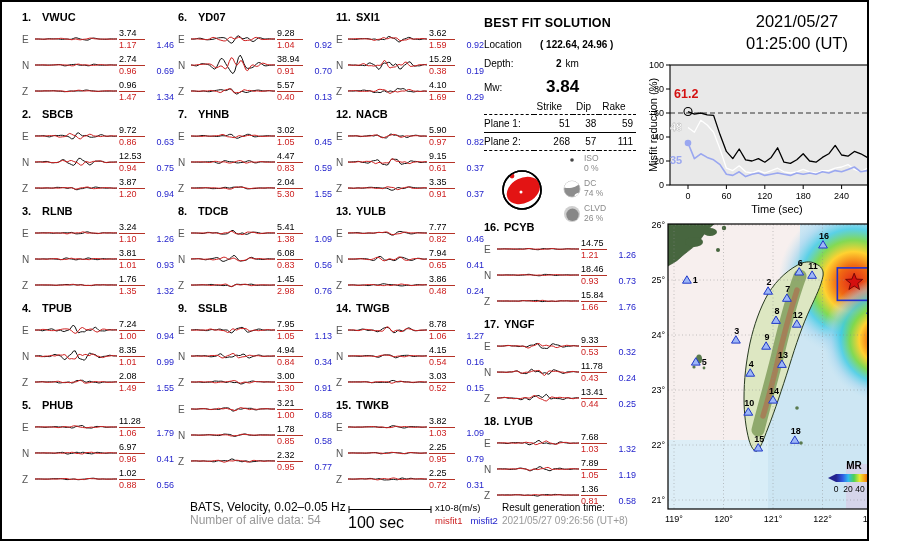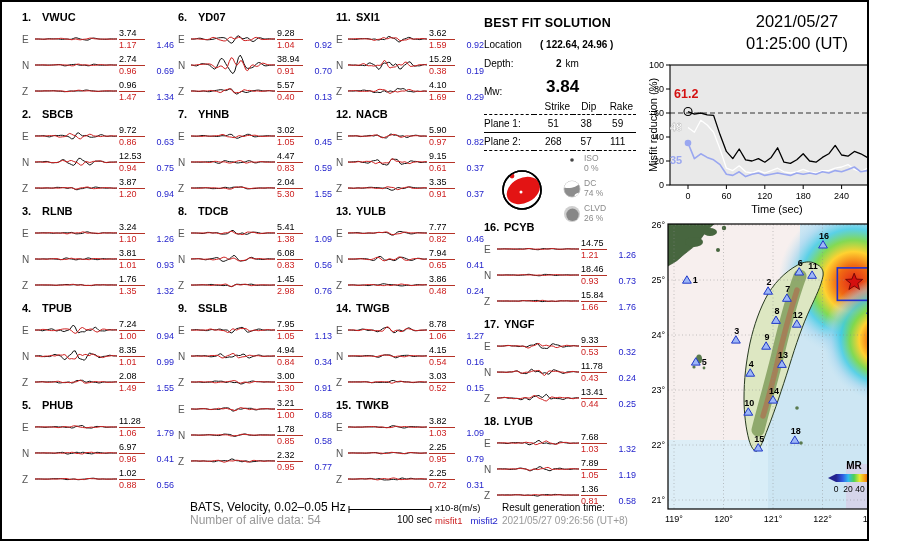--- a/index.html
+++ b/index.html
@@ -15,45 +15,45 @@
 .st-num{display:inline-block;width:20px}
 .comp-row{display:flex;align-items:center;height:26px}
 .comp-label{width:13px;font-size:10px;color:#555}
 .nums{display:flex;flex-direction:column;margin-left:2px;font-size:9px;line-height:11px}
 .ampv{color:#000;border-bottom:1px solid #b53227;width:max-content;min-width:26px;padding-right:2px}
 .mrow{display:flex;gap:20px}
 .m1{color:#cc1f1f}
 .m2{color:#2424cc}
 .bestfit{position:absolute;left:482px;top:14px;width:166px;height:212px;font-size:10px;color:#000}
 .bf-title{font-size:12.5px;font-weight:bold;margin-bottom:9px;letter-spacing:.2px}
-.bf-row{display:flex;align-items:flex-end;margin-bottom:8px}
+.bf-row{display:flex;align-items:center;margin-bottom:8px}
 .bf-label{width:56px}
 .loc-val{font-weight:bold}
 .depth-val{font-weight:bold;margin:0 4px 0 16px}
 .mw-row{margin-bottom:2px}
 .mw-val{font-size:17px;font-weight:bold;margin-left:6px}
 .bf-table{width:152px;border-collapse:collapse;font-size:10px}
-.bf-table th{font-weight:normal;text-align:right;padding:2px 3px}
-.bf-table td{padding:3px 3px;text-align:center}
+.bf-table th{font-weight:normal;text-align:left;padding:2px 3px}
+.bf-table td{padding:3px 3px;text-align:right}
 .bf-table td.lbl{text-align:left;padding-left:0}
 .bf-table thead tr{border-bottom:1px dashed #000}
 .bf-table tr.solid-after{border-bottom:1px solid #000}
 .bf-table tr.dash-after{border-bottom:1px dashed #000}
 .mech{position:absolute;left:0;top:140px;width:166px;height:72px}
 .beachball{position:absolute;left:16px;top:12px}
 .decomp{position:absolute;left:76px;top:-2px;display:flex;flex-direction:column}
 .decomp-item{display:flex;align-items:flex-start;height:25px;color:#8a8a8a;font-size:8.5px;line-height:9.5px}
 .decomp-item .sym{width:24px;display:flex;justify-content:center}
 .datetime{position:absolute;left:696px;top:8px;width:198px;text-align:center;font-weight:normal;font-size:16.5px;line-height:22px;color:#000}
 #misfit-chart{position:absolute;left:646px;top:50px}
 #map-panel{position:absolute;left:648px;top:210px}
 .foot-left{position:absolute;left:188px;top:499px;font-size:12px;line-height:13px}
 .gray{color:#999}
 .scalebar{position:absolute;left:346px;top:503px}
-.scale-label{position:absolute;left:346px;top:512px;width:84px;text-align:right;font-size:10px}
+.scale-label{position:absolute;left:346px;top:512px;width:84px;text-align:left;font-size:16px}
 .foot-unit{position:absolute;left:433px;top:499px;font-size:9.5px;line-height:13px}
 .foot-unit .mis{display:flex;gap:8px}
 .foot-result{position:absolute;left:500px;top:499px;font-size:10px;line-height:13px}
 text{font-family:"Liberation Sans",sans-serif}
 </style>
 </head>
 <body>
 
 <div class="page">
 

